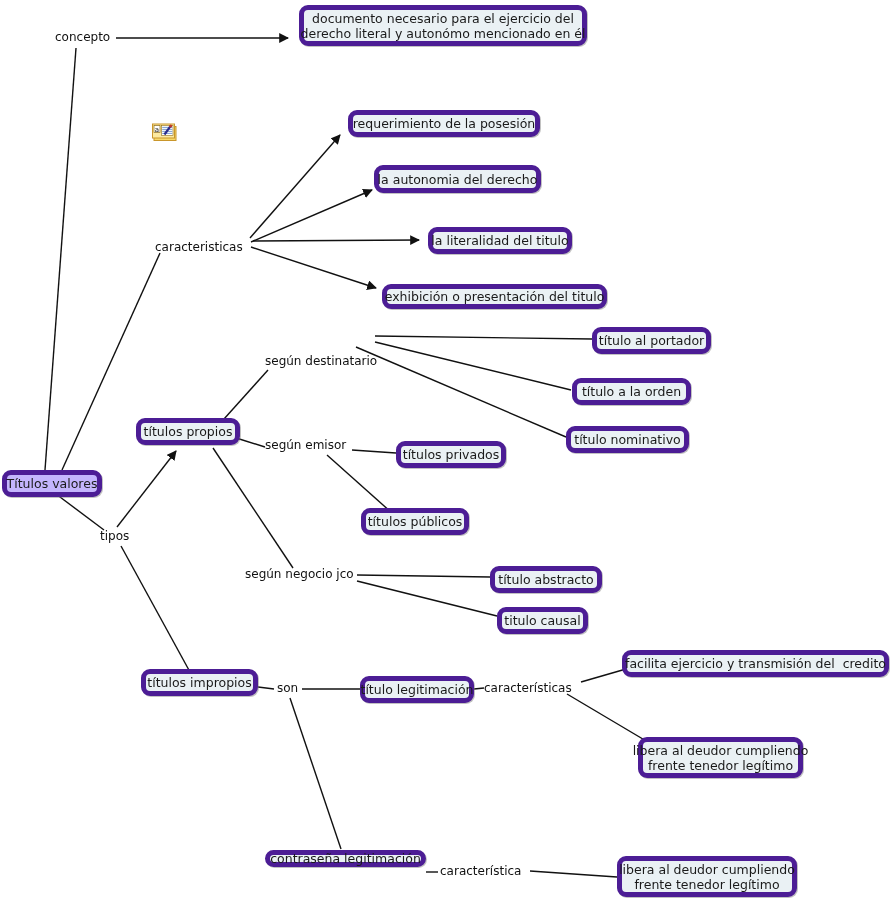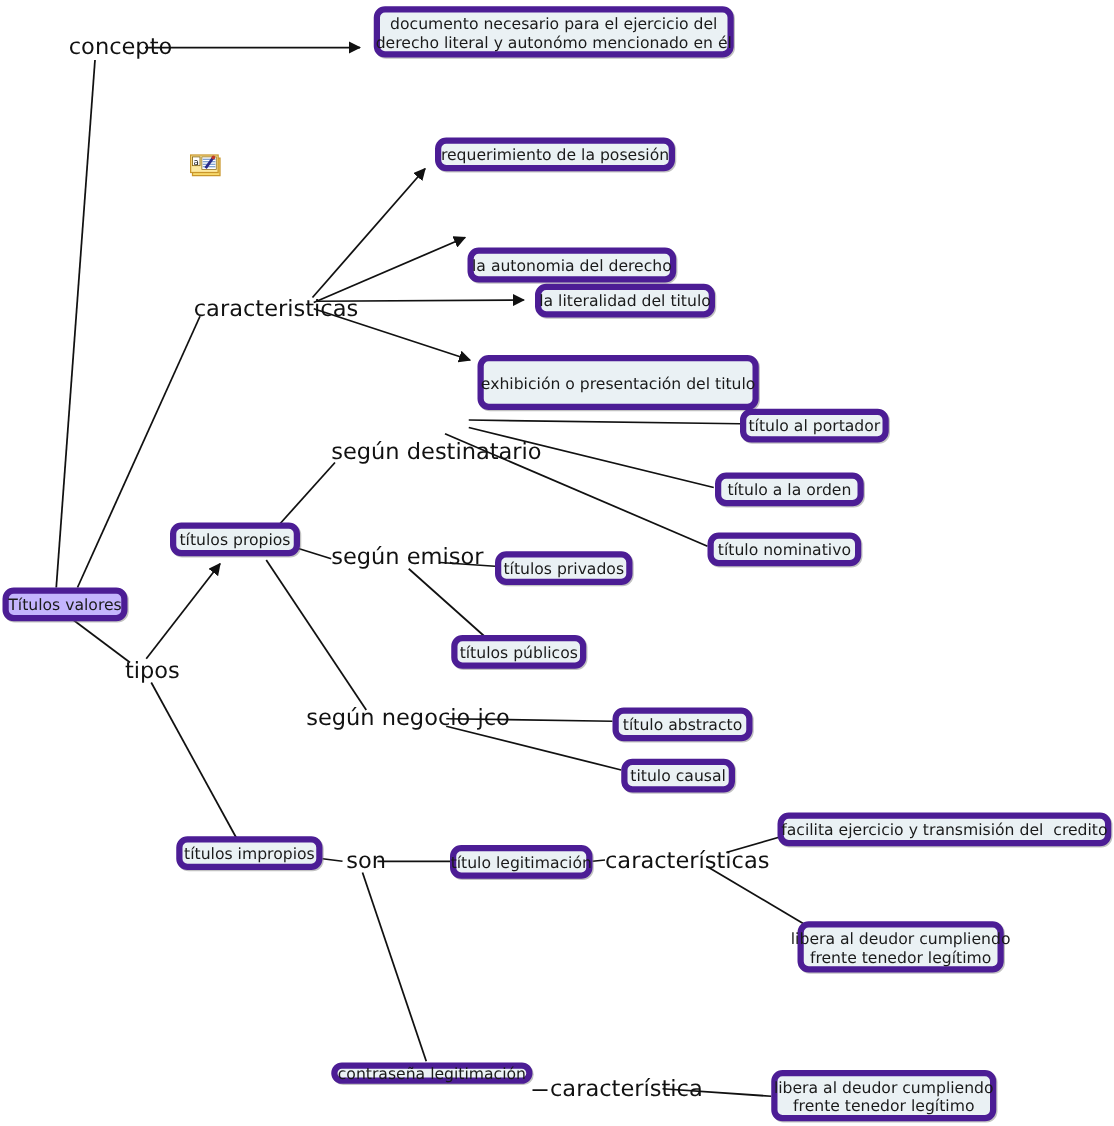--- a/index.html
+++ b/index.html
@@ -41,21 +41,21 @@
     padding: 2px 7px;
     box-shadow: 1px 1px 0 rgba(120,120,120,0.45);
     white-space: pre;
   }
   .node.root {
     background: #c4b5fd;
   }
   .linklabel {
     position: absolute;
     color: #111111;
-    font-size: 18px;
+    font-size: 12px;
     line-height: 15px;
     white-space: pre;
     background: transparent;
   }
   .noteicon {
     position: absolute;
     width: 28px;
     height: 22px;
   }
 </style>
@@ -118,25 +118,25 @@
       <path d="M 426 872 L 438 872"></path>
       <path d="M 530 871 L 617 877"></path>
     </g>
   </svg>
 
   <div class="node" style="left:299px; top:5px; width:288px; height:41px;">documento necesario para el ejercicio del
 derecho literal y autonómo mencionado en él</div>
 
   <div class="node" style="left:348px; top:110px; width:192px; height:27px;">requerimiento de la posesión</div>
 
-  <div class="node" style="left:374px; top:165px; width:167px; height:28px;margin-top:33px;">la autonomia del derecho</div>
+  <div class="node" style="left:374px; top:165px; width:167px; height:28px;">la autonomia del derecho</div>
 
   <div class="node" style="left:428px; top:227px; width:144px; height:27px;">la literalidad del titulo</div>
 
-  <div class="node" style="left:382px; top:284px; width:225px; height:44px;">exhibición o presentación del titulo</div>
+  <div class="node" style="left:382px; top:284px; width:225px; height:25px;">exhibición o presentación del titulo</div>
 
   <div class="node" style="left:592px; top:327px; width:119px; height:27px;">título al portador</div>
 
   <div class="node" style="left:572px; top:378px; width:119px; height:27px;">título a la orden</div>
 
   <div class="node" style="left:566px; top:426px; width:123px; height:27px;">título nominativo</div>
 
   <div class="node" style="left:136px; top:418px; width:104px; height:27px;">títulos propios</div>
 
   <div class="node" style="left:396px; top:441px; width:110px; height:27px;">títulos privados</div>

